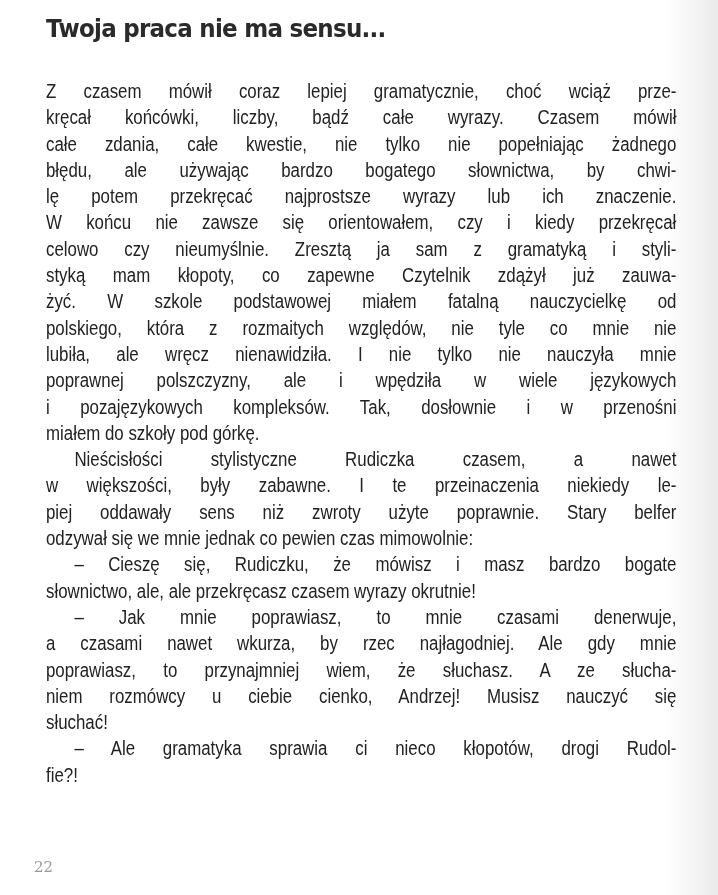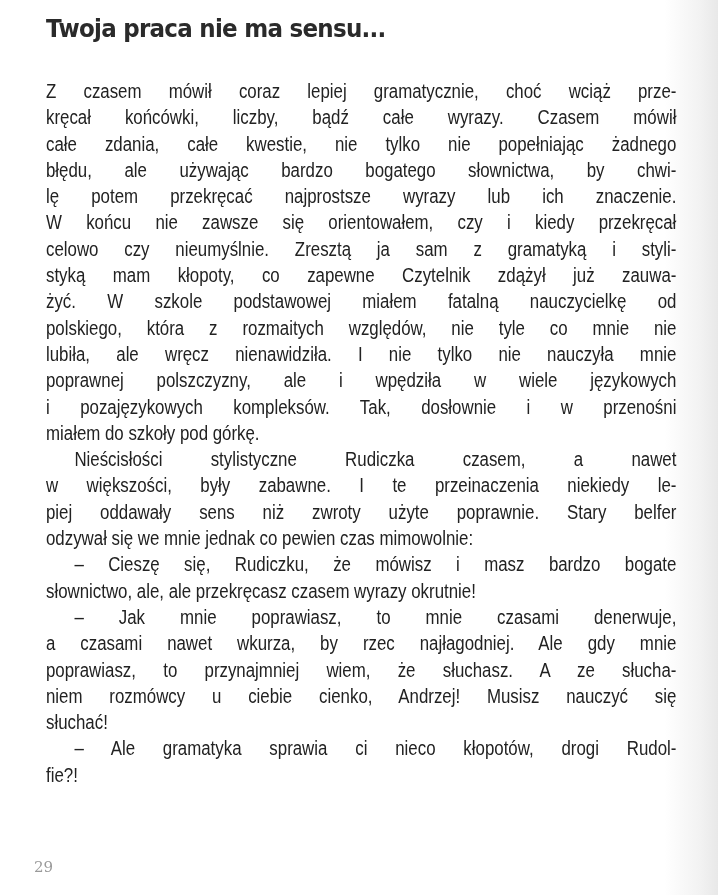--- a/index.html
+++ b/index.html
@@ -64,14 +64,14 @@
       <div class="line indent">– Cieszę się, Rudiczku, że mówisz i masz bardzo bogate</div>
       <div class="line last">słownictwo, ale, ale przekręcasz czasem wyrazy okrutnie!</div>
       <div class="line indent">– Jak mnie poprawiasz, to mnie czasami denerwuje,</div>
       <div class="line">a czasami nawet wkurza, by rzec najłagodniej. Ale gdy mnie</div>
       <div class="line">poprawiasz, to przynajmniej wiem, że słuchasz. A ze słucha-</div>
       <div class="line">niem rozmówcy u ciebie cienko, Andrzej! Musisz nauczyć się</div>
       <div class="line last">słuchać!</div>
       <div class="line indent">– Ale gramatyka sprawia ci nieco kłopotów, drogi Rudol-</div>
       <div class="line last">fie?!</div>
     </div>
-  <div class="page-number">29</div>
+  <div class="page-number">22</div>
 </div>
 
 </body></html>

